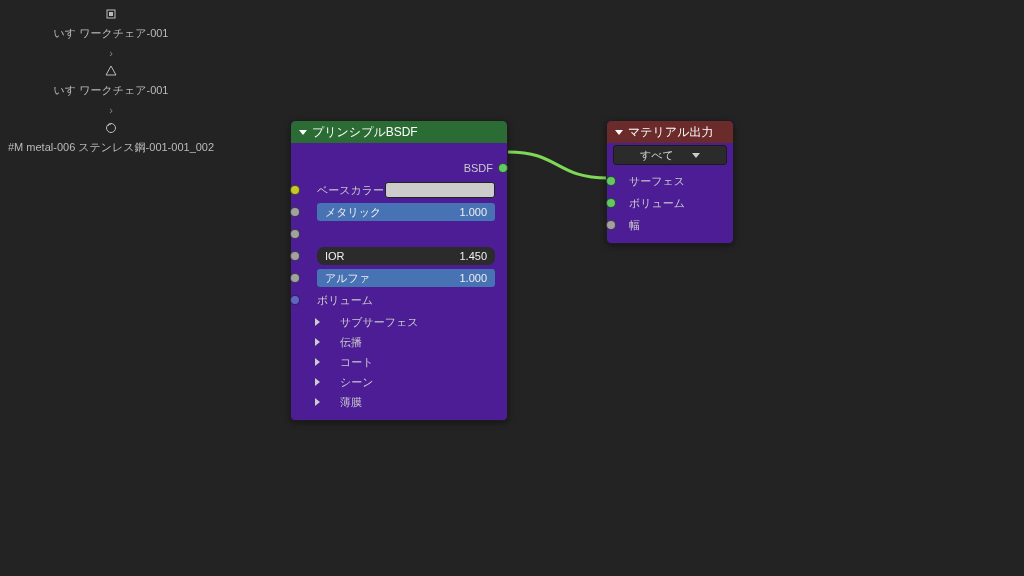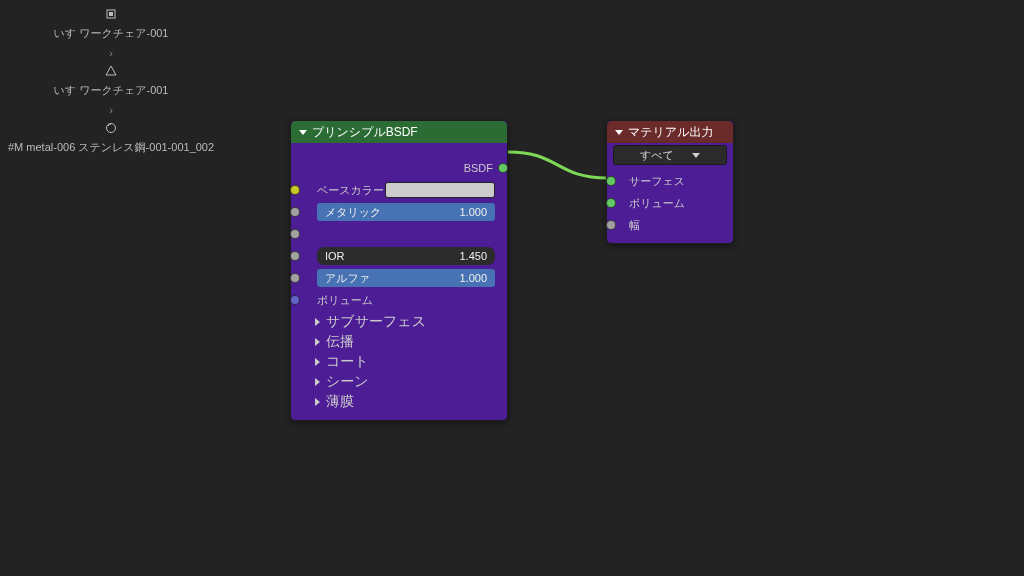--- a/index.html
+++ b/index.html
@@ -128,22 +128,22 @@
     border-radius: 3px;
     border: 1px solid #222;
   }
   .label-only { padding-left: 18px; color: #cccccc; font-size: 11px; }
 
   
   .sub-row {
     display: flex; align-items: center;
     height: 20px;
     padding-left: 20px;
-    gap: 6px;
-    font-size: 14px;
+    gap: 20px;
+    font-size: 11px;
     color: #cccccc;
   }
   .chev-right {
     width: 0; height: 0;
     border-top: 4px solid transparent;
     border-bottom: 4px solid transparent;
     border-left: 5px solid #cccccc;
   }
 
   

